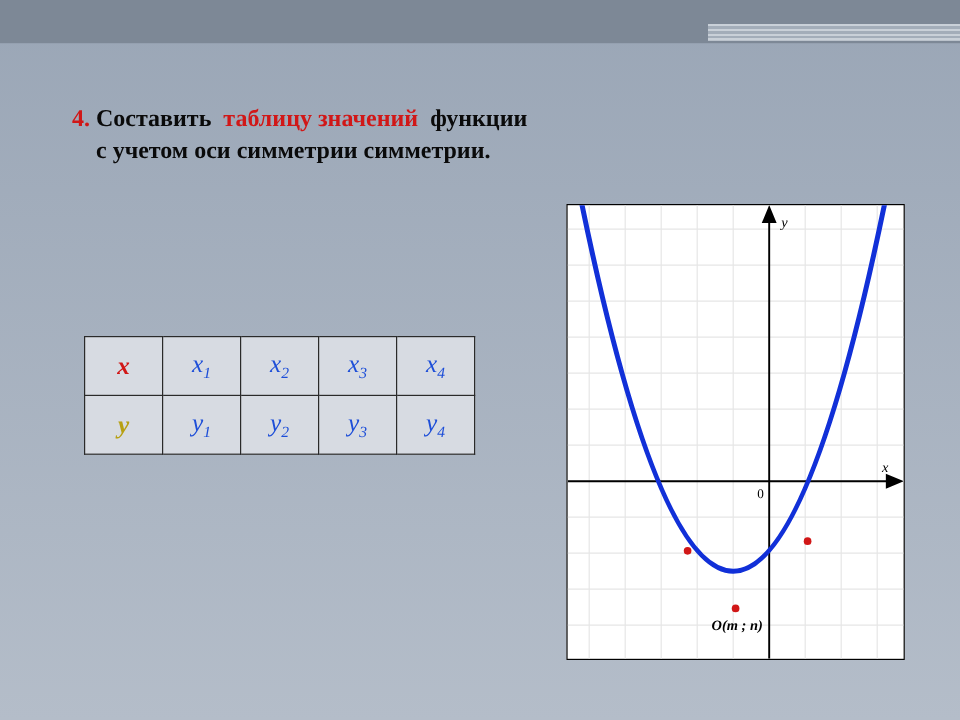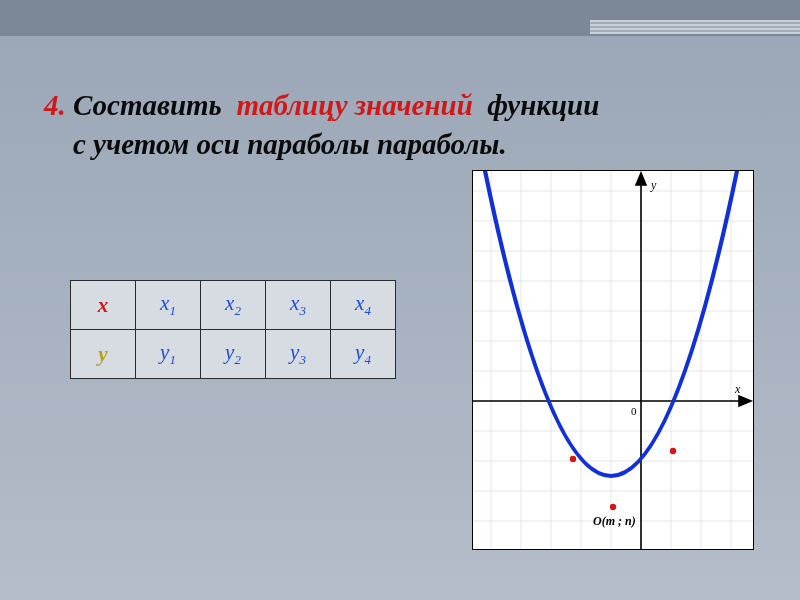--- a/index.html
+++ b/index.html
@@ -27,24 +27,23 @@
     width: 210px; height: 14px;
     background: repeating-linear-gradient(
       to bottom,
       #c9d0d8 0px, #c9d0d8 2px,
       #a3adb9 2px, #a3adb9 4px
     );
   }
   .heading {
     position: absolute;
     top: 86px;
-    left: 44px;
+    left: 60px;
     right: 60px;
-    font-size: 29px;
-    font-style: italic;
+    font-size: 20px;
     line-height: 1.35;
     color: #0a0a0a;
     font-weight: bold;
   }
   .heading .num {
     color: #d11717;
     font-weight: bold;
   }
   .heading .red {
     color: #d11717;
@@ -86,21 +85,21 @@
 
 <div class="slide">
   <div class="top-band"></div>
   <div class="top-stripe"></div>
 
   <div class="heading">
     <span class="num">4.</span>
     <span>Составить</span>&nbsp;
     <span class="red">таблицу  значений</span>&nbsp;
     <span>функции</span><br>
-    &nbsp;&nbsp;&nbsp;&nbsp;<span>с  учетом  оси  параболы  параболы.</span>
+    &nbsp;&nbsp;&nbsp;&nbsp;<span>с  учетом  оси  симметрии  симметрии.</span>
   </div>
 
   <table class="val-table">
     <tbody>
         <tr>
       <td class="hx">x</td>
       <td><span>x</span><span class="sub">1</span></td>
       <td><span>x</span><span class="sub">2</span></td>
       <td><span>x</span><span class="sub">3</span></td>
       <td><span>x</span><span class="sub">4</span></td>

